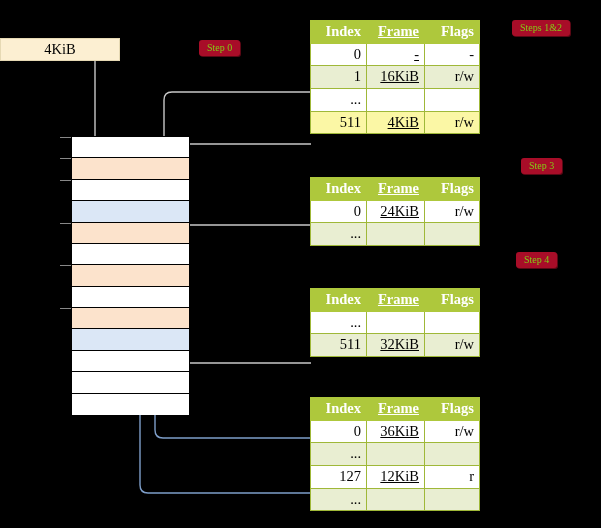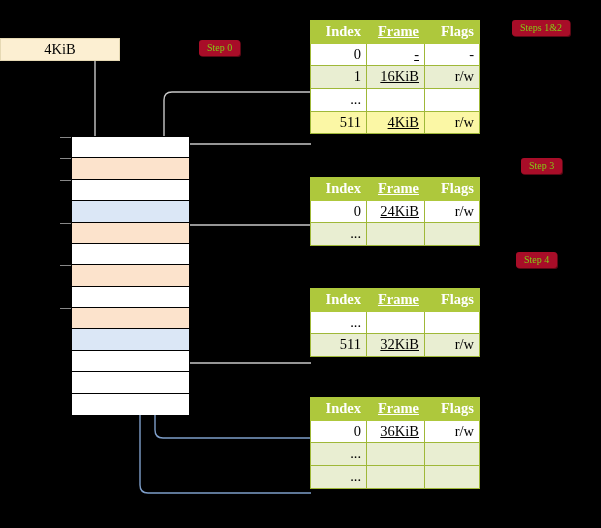--- a/index.html
+++ b/index.html
@@ -281,20 +281,25 @@
         <tr class="plain">
           <td class="cw-index">0</td>
           <td class="cw-frame">36KiB</td>
           <td class="cw-flags">r/w</td>
         </tr>
         <tr class="alt">
           <td class="cw-index">...</td>
           <td class="cw-frame"></td>
           <td class="cw-flags"></td>
         </tr>
+        <tr class="plain">
+          <td class="cw-index">127</td>
+          <td class="cw-frame">12KiB</td>
+          <td class="cw-flags">r</td>
+        </tr>
         <tr class="alt">
           <td class="cw-index">...</td>
           <td class="cw-frame"></td>
           <td class="cw-flags"></td>
         </tr>
       </tbody>
     </table>
 
 </div>
 

